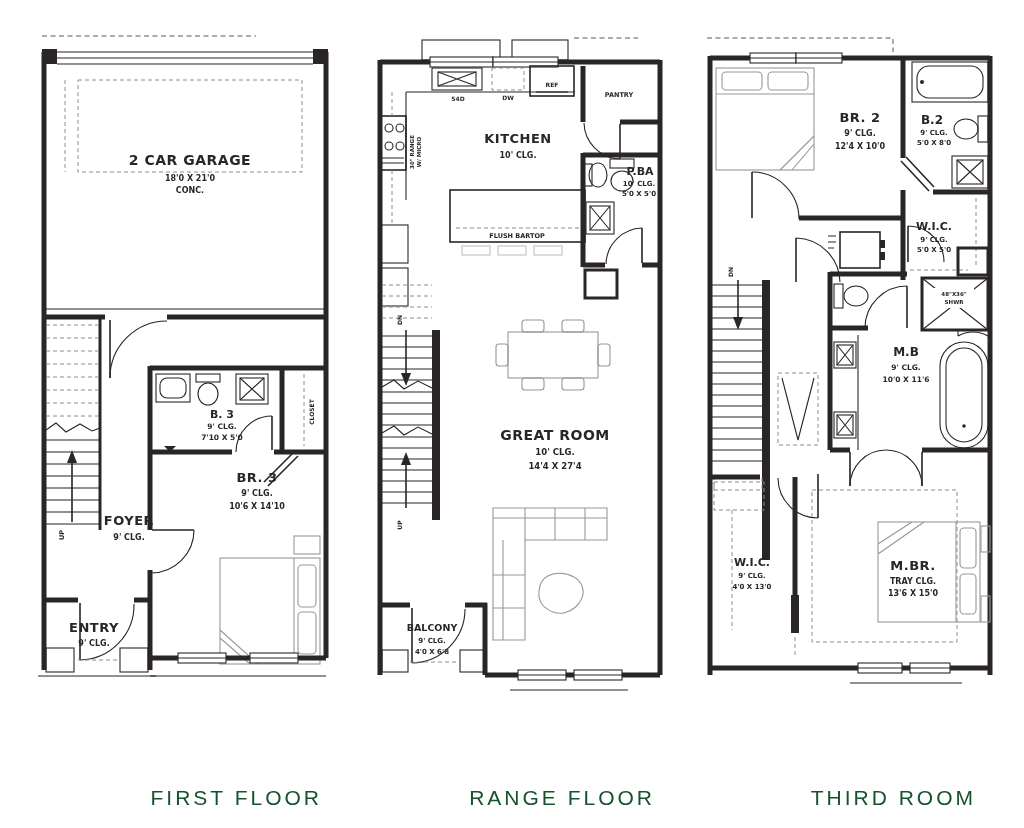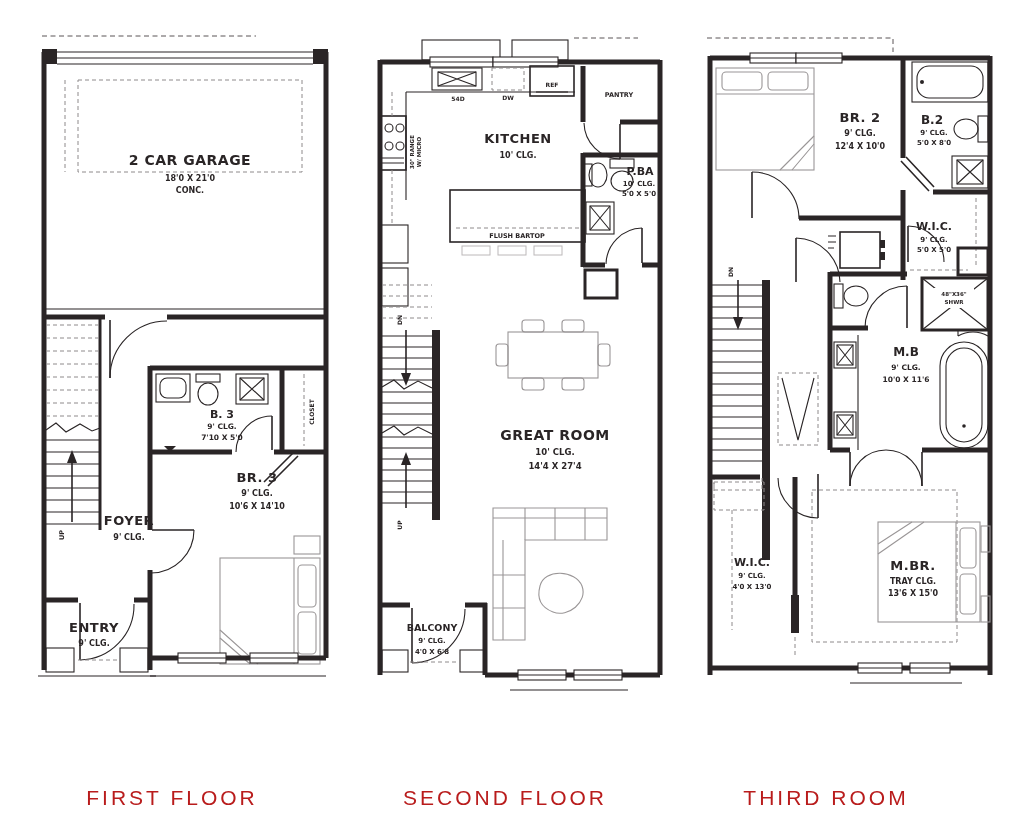--- a/index.html
+++ b/index.html
@@ -16,21 +16,21 @@
   .g  {stroke:#9a9697;stroke-width:1.1;fill:none;}
   .g2 {stroke:#bcb8b9;stroke-width:1;fill:none;}
   .fl {fill:#2a2526;stroke:none;}
   .wh {fill:#ffffff;}
   text{fill:#2a2526;font-family:"DejaVu Sans",sans-serif;font-weight:bold;text-anchor:middle;}
   .s14{font-size:14px;letter-spacing:.5px}.s13{font-size:13px;letter-spacing:.5px}
   .s12{font-size:12px}.s11{font-size:11px}.s95{font-size:9.5px}
   .s85{font-size:8.5px}.s8{font-size:8px}.s75{font-size:7.5px}
   .s7{font-size:7px}.s65{font-size:6.5px}.s6{font-size:6px}.s55{font-size:5.5px}
   .floor-label{position:absolute;top:786px;font-family:"Liberation Sans",sans-serif;
-     font-size:21px;font-weight:400;color:#b91c1c;letter-spacing:3px;text-align:center;width:300px;}
+     font-size:21px;font-weight:400;color:#14532d;letter-spacing:3px;text-align:right;width:300px;}
 </style>
 </head>
 <body>
 
 <div class="canvas">
 
 <svg width="0" height="0" style="position:absolute" aria-hidden="true">
   <defs>
     <pattern id="hatch" width="5" height="5" patternUnits="userSpaceOnUse" patternTransform="rotate(45)">
       <rect width="5" height="5" fill="#ffffff"></rect>
@@ -491,16 +491,16 @@
   <g>
     <rect class="t wh" x="158" y="633" width="44" height="10"></rect>
         <line class="t" x1="158" y1="638" x2="202" y2="638"></line>
     <rect class="t wh" x="210" y="633" width="40" height="10"></rect>
         <line class="t" x1="210" y1="638" x2="250" y2="638"></line>
   </g>
   <path class="t" d="M150 653 H262"></path>
 </svg>
 
 <div class="floor-label" style="left:22px">FIRST FLOOR</div>
-<div class="floor-label" style="left:355px">SECOND FLOOR</div>
+<div class="floor-label" style="left:355px">RANGE FLOOR</div>
 <div class="floor-label" style="left:676px">THIRD ROOM</div>
 
 </div>
 
 </body></html>

